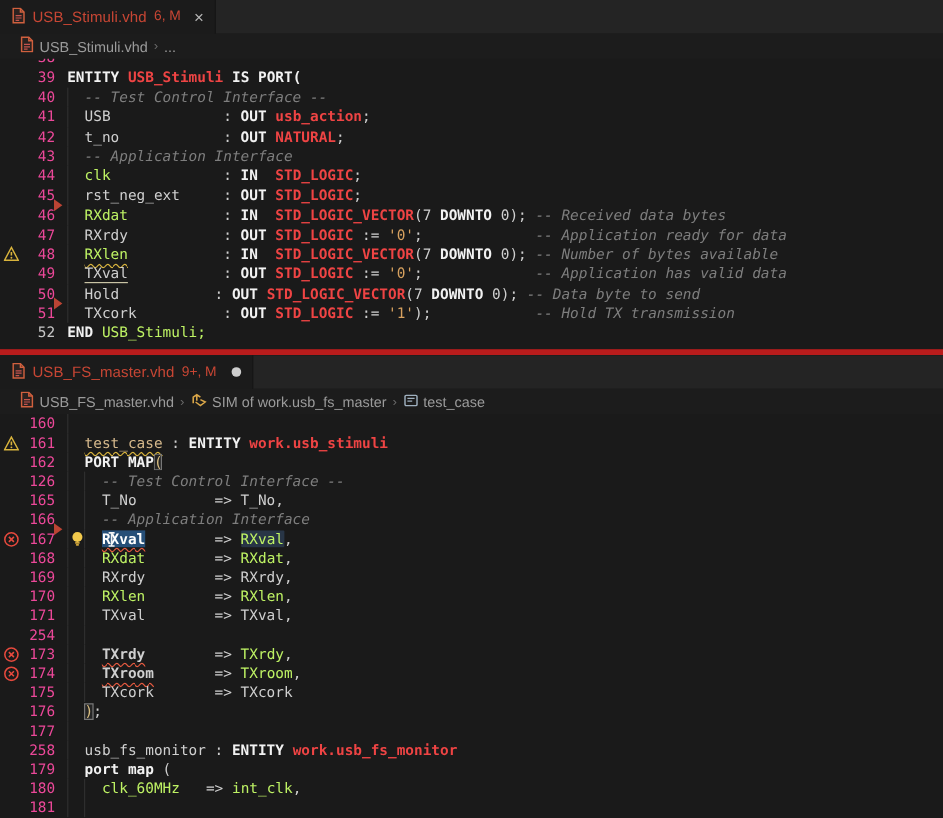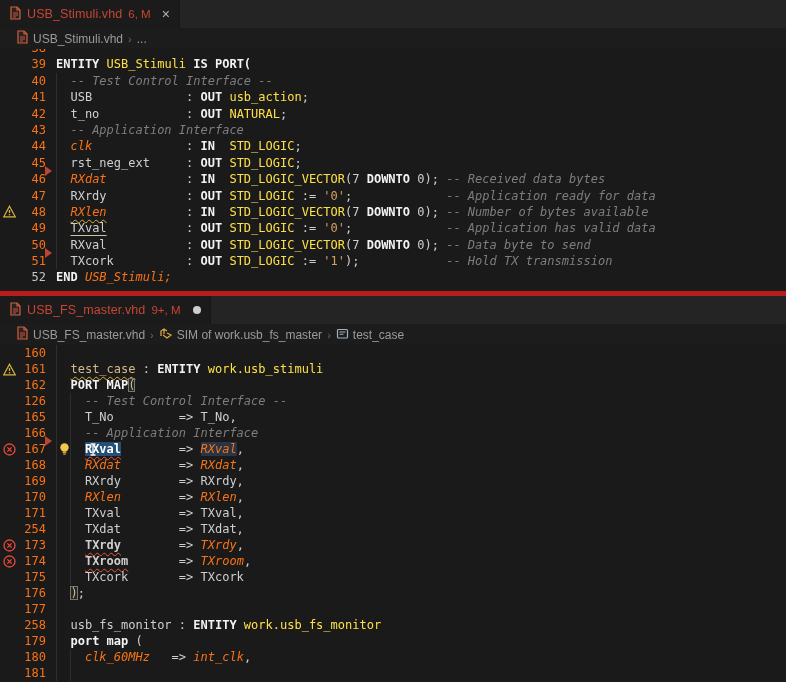--- a/index.html
+++ b/index.html
@@ -28,36 +28,36 @@
 
   
   .code { position:relative; overflow:hidden; font-family:"DejaVu Sans Mono", monospace;
     font-size:12px; color:#cfcfcf; }
   .pane-top .code { height:247px; }
   .pane-bottom .code { height:337px; }
   .pane-top .lines { margin-top:-9px; }
   .line { position:relative; white-space:pre; padding-left:56px; }
   .pane-top .line { height:16.4px; line-height:16.4px; }
   .pane-bottom .line { height:16.0px; line-height:16.0px; }
-  .lnum { position:absolute; left:0; top:0; width:46px; text-align:right; color:#f97316;
+  .lnum { position:absolute; left:0; top:0; width:46px; text-align:right; color:#ec4899;
     font-size:12px; }
   .lnum.bright { color:#c6c6c6; }
   .guide { position:absolute; top:0; bottom:0; width:1px; background:#2e2e2e; }
   .gut-icon { position:absolute; left:3px; top:1.5px; width:13px; height:13px; }
   .bulb-icon { position:absolute; left:58px; top:1px; width:13px; height:14px; cursor:pointer; }
   .git-del { position:absolute; left:45px; top:-5px; width:0; height:0;
     border-left:7px solid #bb4434; border-top:5px solid transparent; border-bottom:5px solid transparent; }
   .pointer-ibeam { position:absolute; top:2px; width:8px; height:13px; }
 
   
   .tok { white-space:pre; }
   .t-id  { color:#cfcfcf; }
-  .t-itl { color:#f97316; font-style:italic; }
+  .t-itl { color:#bef264; }
   .t-kw  { color:#f2f2f2; font-weight:bold; }
-  .t-typ { color:#fde047; font-weight:normal; }
+  .t-typ { color:#ef4444; font-weight:bold; }
   .t-cmt { color:#7e7e7e; font-style:italic; }
   .t-str { color:#d7a15f; }
   .t-tan { color:#d6b98c; }
   .t-brk { color:#d8bd80; }
   .d-b   { font-weight:bold; }
   .d-sel { background:#264f78; color:#ffffff; }
   .d-hl  { background:rgba(70,110,160,.33); border-radius:1px; }
   .d-ul  { text-decoration:underline solid #c9c3a4 1px; text-underline-offset:3px; }
   .d-wy  { text-decoration:underline wavy #d8b33c 1px; text-underline-offset:3px; }
   .d-wr  { text-decoration:underline wavy #e5593f 1px; text-underline-offset:3px; }
@@ -105,21 +105,21 @@
           <div class="line"><div class="guide" style="left: 56px;"></div><span class="lnum">44</span><span class="tok t-id">  </span><span class="tok t-itl">clk</span><span class="tok t-id">             : </span><span class="tok t-kw">IN  </span><span class="tok t-typ">STD_LOGIC</span><span class="tok t-id">;</span></div>
           <div class="line"><div class="guide" style="left: 56px;"></div><span class="lnum">45</span><span class="tok t-id">  rst_neg_ext     : </span><span class="tok t-kw">OUT </span><span class="tok t-typ">STD_LOGIC</span><span class="tok t-id">;</span></div>
           <div class="line"><div class="guide" style="left: 56px;"></div><span class="lnum">46</span><div class="git-del"></div><span class="tok t-id">  </span><span class="tok t-itl">RXdat</span><span class="tok t-id">           : </span><span class="tok t-kw">IN  </span><span class="tok t-typ">STD_LOGIC_VECTOR</span><span class="tok t-id">(7 </span><span class="tok t-kw">DOWNTO</span><span class="tok t-id"> 0); </span><span class="tok t-cmt">-- Received data bytes</span></div>
           <div class="line"><div class="guide" style="left: 56px;"></div><span class="lnum">47</span><span class="tok t-id">  RXrdy           : </span><span class="tok t-kw">OUT </span><span class="tok t-typ">STD_LOGIC</span><span class="tok t-id"> := </span><span class="tok t-str">'0'</span><span class="tok t-id">;             </span><span class="tok t-cmt">-- Application ready for data</span></div>
           <div class="line"><div class="guide" style="left: 56px;"></div><span class="lnum">48</span><span class="gut-icon"><svg width="13" height="13" viewBox="0 0 13 13">
                 <path d="M6.5 1.2 12.2 11.8H.8z" fill="none" stroke="#d8b33c" stroke-width="1.2"></path>
                 <path d="M6.5 5v3" stroke="#d8b33c" stroke-width="1.3"></path>
                 <circle cx="6.5" cy="9.8" r=".8" fill="#d8b33c"></circle>
               </svg></span><span class="tok t-id">  </span><span class="tok t-itl d-wy">RXlen</span><span class="tok t-id">           : </span><span class="tok t-kw">IN  </span><span class="tok t-typ">STD_LOGIC_VECTOR</span><span class="tok t-id">(7 </span><span class="tok t-kw">DOWNTO</span><span class="tok t-id"> 0); </span><span class="tok t-cmt">-- Number of bytes available</span></div>
           <div class="line"><div class="guide" style="left: 56px;"></div><span class="lnum">49</span><span class="tok t-id">  </span><span class="tok t-id d-ul">TXval</span><span class="tok t-id">           : </span><span class="tok t-kw">OUT </span><span class="tok t-typ">STD_LOGIC</span><span class="tok t-id"> := </span><span class="tok t-str">'0'</span><span class="tok t-id">;             </span><span class="tok t-cmt">-- Application has valid data</span></div>
-          <div class="line"><div class="guide" style="left: 56px;"></div><span class="lnum">50</span><span class="tok t-id">  RXval           : </span><span class="tok t-kw">OUT </span><span class="tok t-typ">STD_LOGIC_VECTOR</span><span class="tok t-id">(7 </span><span class="tok t-kw">DOWNTO</span><span class="tok t-id"> 0); </span><span class="tok t-cmt">-- Data byte to send</span></div>
+          <div class="line"><div class="guide" style="left: 56px;"></div><span class="lnum">50</span><span class="tok t-id">  Hold           : </span><span class="tok t-kw">OUT </span><span class="tok t-typ">STD_LOGIC_VECTOR</span><span class="tok t-id">(7 </span><span class="tok t-kw">DOWNTO</span><span class="tok t-id"> 0); </span><span class="tok t-cmt">-- Data byte to send</span></div>
           <div class="line"><div class="guide" style="left: 56px;"></div><span class="lnum">51</span><div class="git-del"></div><span class="tok t-id">  TXcork          : </span><span class="tok t-kw">OUT </span><span class="tok t-typ">STD_LOGIC</span><span class="tok t-id"> := </span><span class="tok t-str">'1'</span><span class="tok t-id">);            </span><span class="tok t-cmt">-- Hold TX transmission</span></div>
           <div class="line"><span class="lnum bright">52</span><span class="tok t-kw">END </span><span class="tok t-itl">USB_Stimuli;</span></div>
         </div>
       </div>
   </section>
   <section class="pane pane-bottom">
     <div class="tabbar">
         <div class="tab">
           <span><svg width="13" height="14" viewBox="0 0 13 14">
               <path d="M2 1h6l3 3v9H2z" fill="#2b2220" stroke="#d0603e" stroke-width="1.2"></path>
@@ -175,21 +175,21 @@
                 <circle cx="6.5" cy="5.5" r="4.2" fill="#f2c94c"></circle>
                 <rect x="4.6" y="9.6" width="3.8" height="1.6" rx=".5" fill="#cfa53a"></rect>
                 <rect x="5.2" y="11.4" width="2.6" height="1.3" rx=".5" fill="#cfa53a"></rect>
               </svg></span><span class="tok t-id">    </span><span class="tok t-id d-b d-sel d-wr">RXval</span><span class="tok t-id">        =&gt; </span><span class="tok t-itl d-hl">RXval</span><span class="tok t-id">,</span><span class="pointer-ibeam" style="left: 89.1328px;"><svg width="8" height="13" viewBox="0 0 8 13">
                 <path d="M1.5 1h5M4 1v11M1.5 12h5" stroke="#f2f2f2" stroke-width="1.4" fill="none"></path>
               </svg></span></div>
           <div class="line"><div class="guide" style="left: 56px;"></div><div class="guide" style="left: 70.4531px;"></div><span class="lnum">168</span><span class="tok t-id">    </span><span class="tok t-itl">RXdat</span><span class="tok t-id">        =&gt; </span><span class="tok t-itl">RXdat</span><span class="tok t-id">,</span></div>
           <div class="line"><div class="guide" style="left: 56px;"></div><div class="guide" style="left: 70.4531px;"></div><span class="lnum">169</span><span class="tok t-id">    RXrdy        =&gt; RXrdy,</span></div>
           <div class="line"><div class="guide" style="left: 56px;"></div><div class="guide" style="left: 70.4531px;"></div><span class="lnum">170</span><span class="tok t-id">    </span><span class="tok t-itl">RXlen</span><span class="tok t-id">        =&gt; </span><span class="tok t-itl">RXlen</span><span class="tok t-id">,</span></div>
           <div class="line"><div class="guide" style="left: 56px;"></div><div class="guide" style="left: 70.4531px;"></div><span class="lnum">171</span><span class="tok t-id">    TXval        =&gt; TXval,</span></div>
-          <div class="line"><div class="guide" style="left: 56px;"></div><div class="guide" style="left: 70.4531px;"></div><span class="lnum">254</span><span class="tok t-id">    TXdat        =&gt; TXdat,</span></div>
+          <div class="line"><div class="guide" style="left: 56px;"></div><div class="guide" style="left: 70.4531px;"></div><span class="lnum">254</span></div>
           <div class="line"><div class="guide" style="left: 56px;"></div><div class="guide" style="left: 70.4531px;"></div><span class="lnum">173</span><span class="gut-icon"><svg width="13" height="13" viewBox="0 0 13 13">
                 <circle cx="6.5" cy="6.5" r="5.5" fill="none" stroke="#e5493d" stroke-width="1.3"></circle>
                 <path d="M4.4 4.4l4.2 4.2M8.6 4.4 4.4 8.6" stroke="#e5493d" stroke-width="1.3"></path>
               </svg></span><span class="tok t-id">    </span><span class="tok t-id d-b d-wr">TXrdy</span><span class="tok t-id">        =&gt; </span><span class="tok t-itl">TXrdy</span><span class="tok t-id">,</span></div>
           <div class="line"><div class="guide" style="left: 56px;"></div><div class="guide" style="left: 70.4531px;"></div><span class="lnum">174</span><span class="gut-icon"><svg width="13" height="13" viewBox="0 0 13 13">
                 <circle cx="6.5" cy="6.5" r="5.5" fill="none" stroke="#e5493d" stroke-width="1.3"></circle>
                 <path d="M4.4 4.4l4.2 4.2M8.6 4.4 4.4 8.6" stroke="#e5493d" stroke-width="1.3"></path>
               </svg></span><span class="tok t-id">    </span><span class="tok t-id d-b d-wr">TXroom</span><span class="tok t-id">       =&gt; </span><span class="tok t-itl">TXroom</span><span class="tok t-id">,</span></div>
           <div class="line"><div class="guide" style="left: 56px;"></div><div class="guide" style="left: 70.4531px;"></div><span class="lnum">175</span><span class="tok t-id">    TXcork       =&gt; TXcork</span></div>
           <div class="line"><div class="guide" style="left: 56px;"></div><span class="lnum">176</span><span class="tok t-id">  </span><span class="tok t-brk d-box">)</span><span class="tok t-id">;</span></div>

